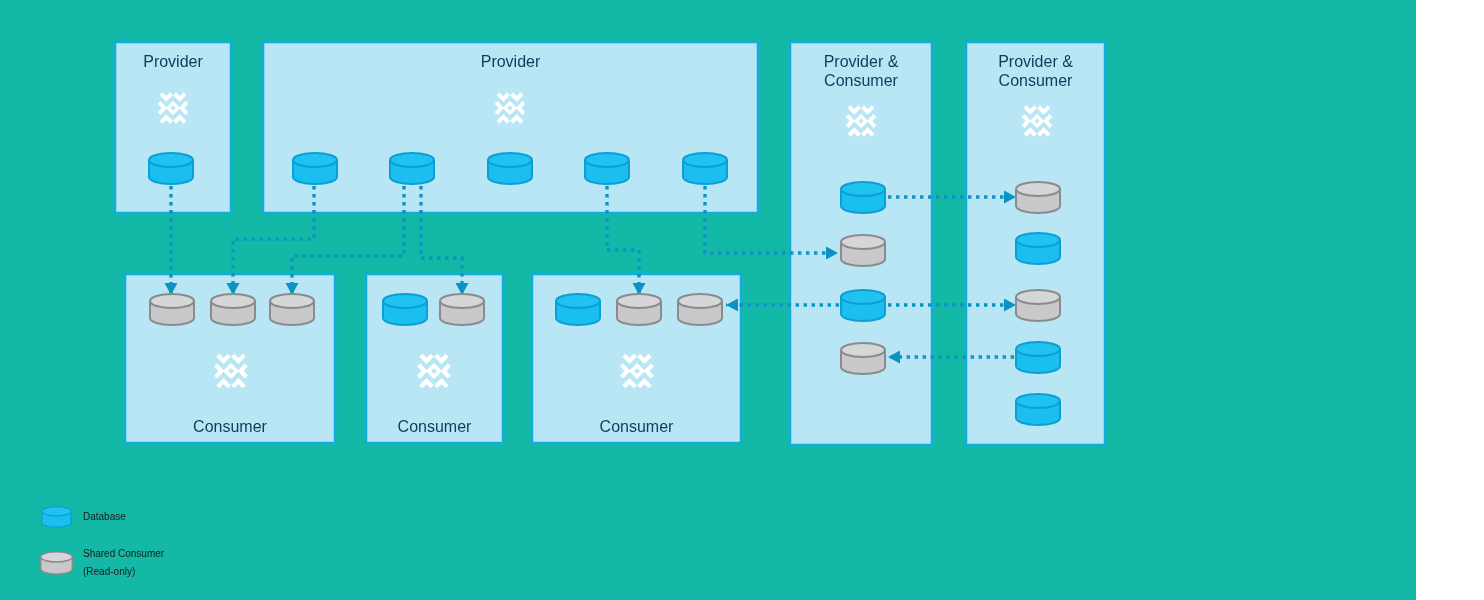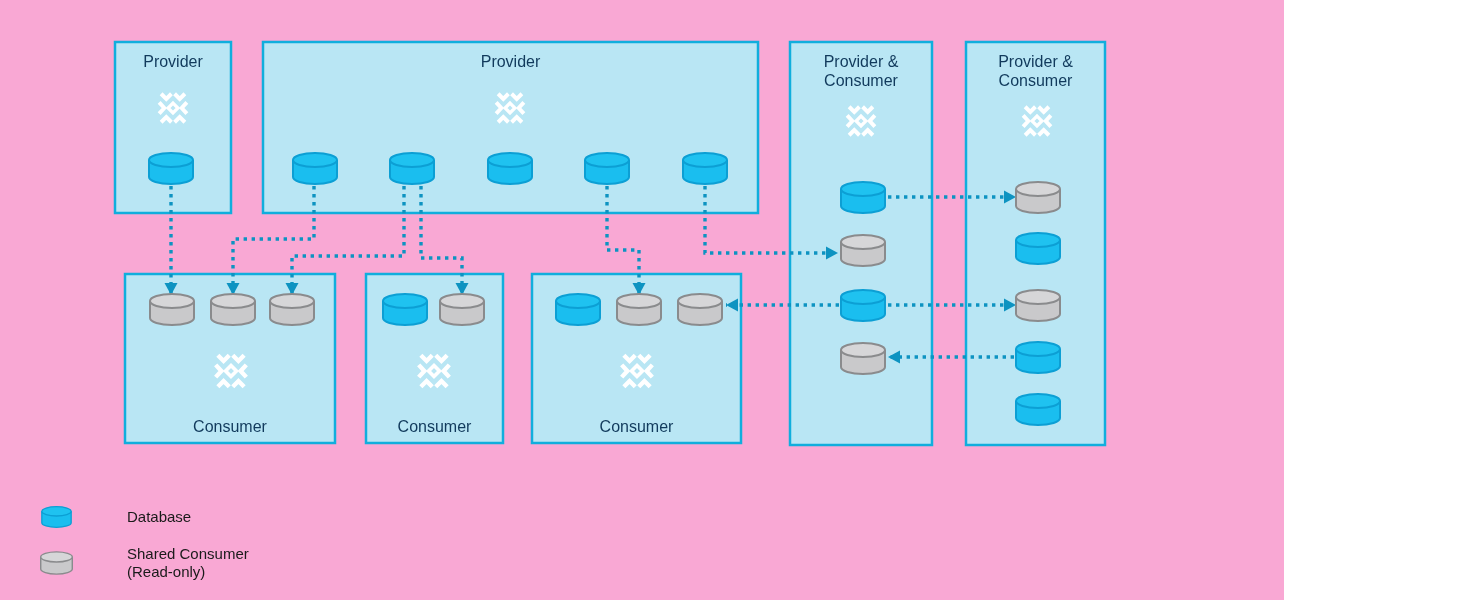--- a/index.html
+++ b/index.html
@@ -1,37 +1,37 @@
 <!DOCTYPE html>
 <html style="--box-fill: #B9E6F4; --box-border: #10AEDD; --db-fill: #1ABEEF; --db-top-fill: #1FC2F0; --db-stroke: #0C9FD4; --shared-fill: #C9C9CB; --shared-top-fill: #D6D6D8; --shared-stroke: #8A8B8D; --arrow: #0D93C1; --title: #113A5C; --snowflake: #FFFFFF; --legend-text: #1A1A1A;"><head>
 <meta charset="utf-8">
 <style>
   html,body{margin:0;padding:0;background:#ffffff;}
-  #stage{position:relative;width:1284px;height:600px;background:#f9a8d4;overflow:hidden;
+  #stage{position:relative;width:1416px;height:600px;background:#14b8a6;overflow:hidden;
          font-family:"Liberation Sans",sans-serif;}
   #diagram{position:absolute;left:0;top:0;}
 
   .box{fill:var(--box-fill);stroke:var(--box-border);stroke-width:2.5;}
   .box-title{fill:var(--title);font-family:"Liberation Sans",sans-serif;font-size:16px;
              text-anchor:middle;}
   .sf-part{stroke:var(--snowflake);fill:none;stroke-width:5;stroke-linecap:butt;stroke-linejoin:miter;}
   .sf-center{stroke:var(--snowflake);fill:none;stroke-width:4.2;}
 
   .db-blue path{fill:var(--db-fill);stroke:var(--db-stroke);stroke-width:2;}
   .db-blue ellipse{fill:var(--db-top-fill);stroke:var(--db-stroke);stroke-width:2;}
   .db-gray path{fill:var(--shared-fill);stroke:var(--shared-stroke);stroke-width:2;}
   .db-gray ellipse{fill:var(--shared-top-fill);stroke:var(--shared-stroke);stroke-width:2;}
 
   .arrow-line{fill:none;stroke:var(--arrow);stroke-width:3.4;stroke-dasharray:3.4 4.6;}
   .arrow-head{fill:var(--arrow);stroke:none;}
 
   .legend{position:absolute;left:40px;top:506px;}
   .legend-row{display:flex;align-items:center;gap:10px;}
   .legend-row + .legend-row{margin-top:17px;}
-  .legend-label{color:var(--legend-text);font-size:15px;line-height:18px;margin-left:44px;}
+  .legend-label{color:var(--legend-text);font-size:10px;line-height:18px;}
 </style>
 </head>
 <body>
 
 <div id="stage">
 
   <svg id="diagram" width="1484" height="600" viewBox="0 0 1484 600">
     <defs>
       <symbol id="sf" viewBox="0 0 48 48">
         <path class="sf-part" d="M9 6 L15.5 12.5 L22 6"></path>

